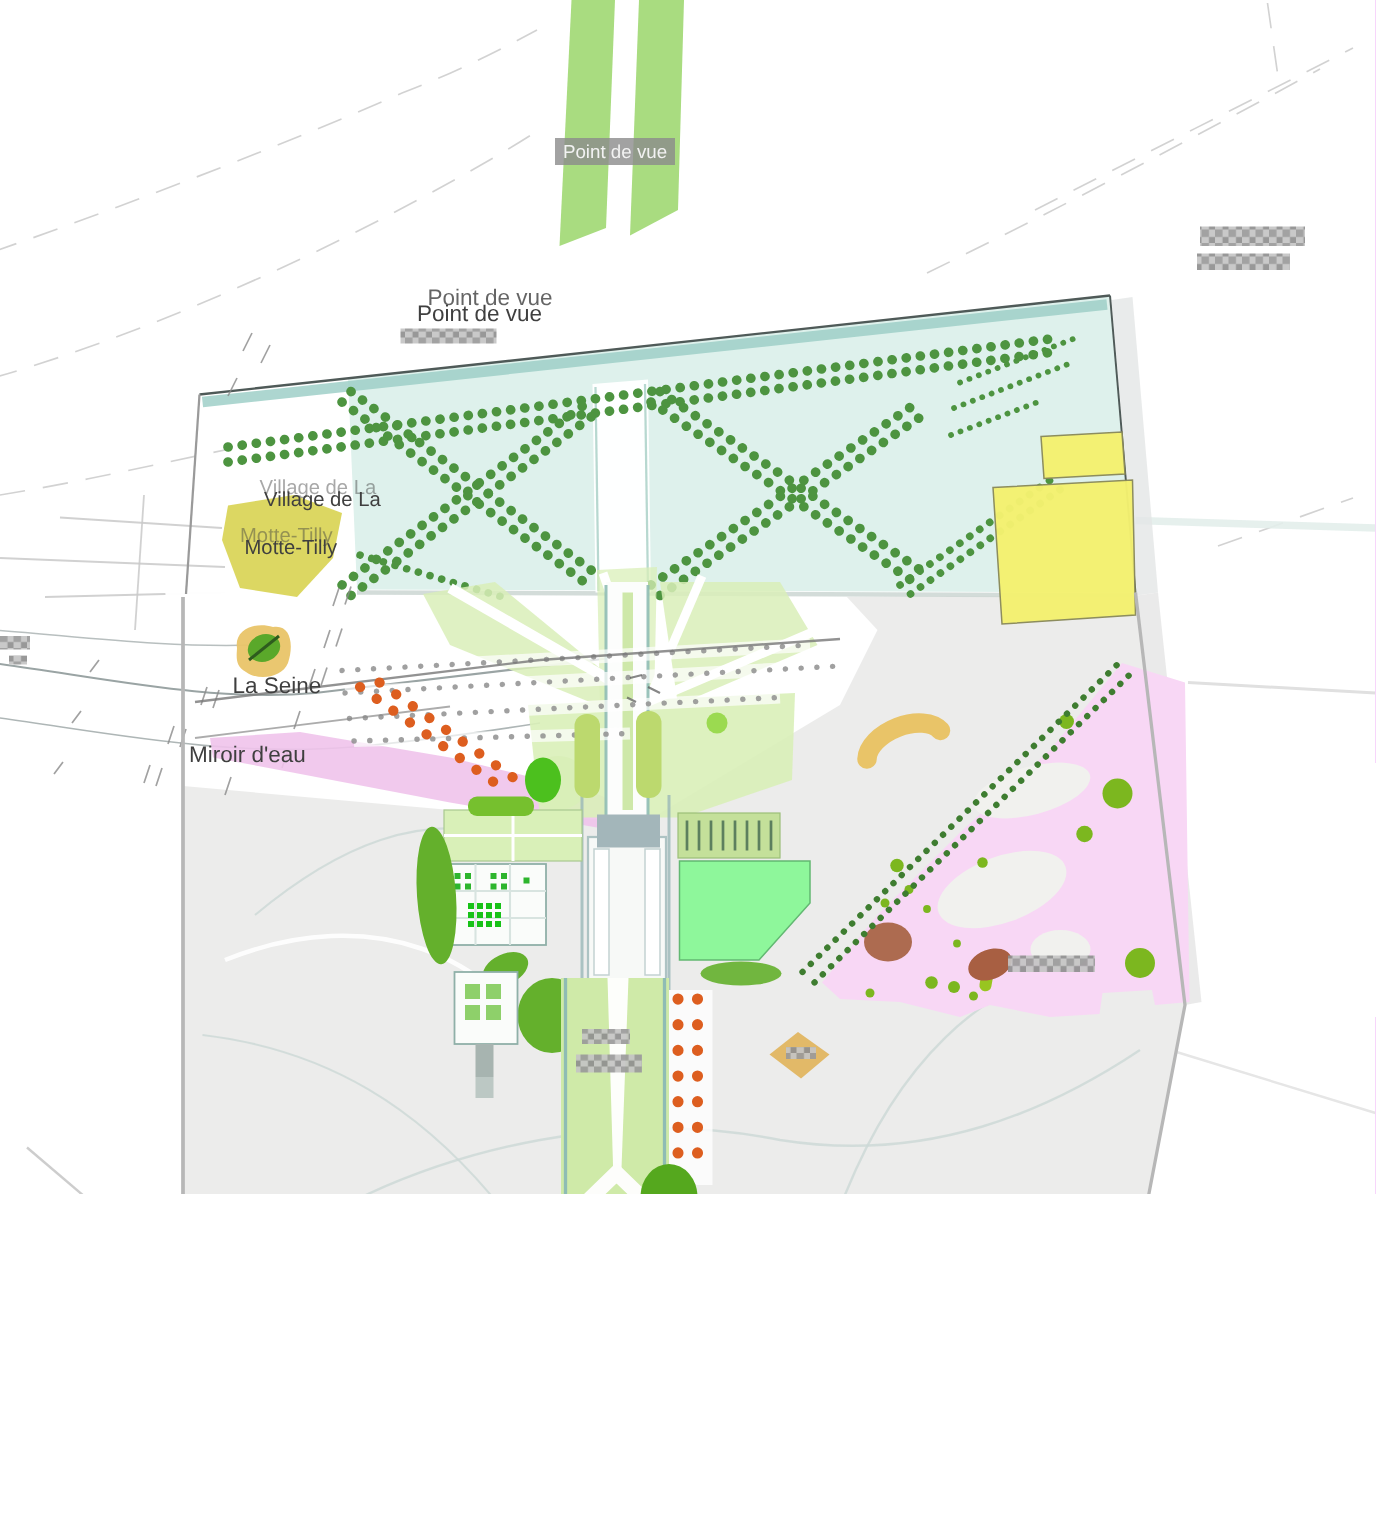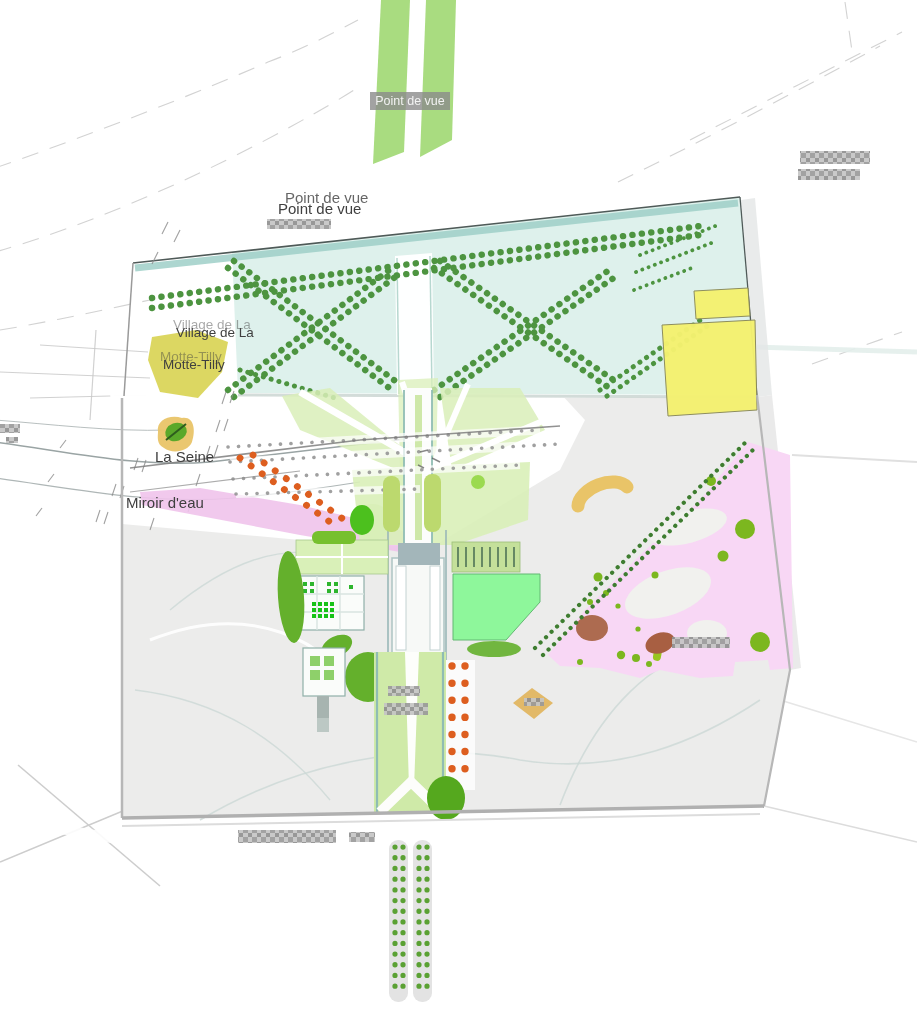--- a/index.html
+++ b/index.html
@@ -1,16 +1,16 @@
 <!DOCTYPE html>
 <html style="--page-bg: #ffffff; --contour-line: #cdcdcd; --strip-green: #a9dc80; --label-box-gray: #8b8b8b; --label-text-light: #f2f2f2; --text-dark: #3f3f3f; --cyan-zone: #def1ec; --teal-band: #9fd0c8; --border-dark: #4f5a58; --park-edge: #b7b7b7; --tree-dot: #4d9440; --yellow-field: #f4f170; --village-yellow: #d9d455; --gray-park: #ececeb; --path-blue: #ccd8d6; --river-line: #9aa4a4; --pink-band: #efc3eb; --pink-forest: #f8d7f5; --clearing-white: #f1f1ee; --orange-dot: #dd5e1f; --tan-arc: #e9c468; --tan-diamond: #e2b968; --brown-blob: #ad6b50; --lime-dot: #7cb71f; --wedge-green: #d9efb8; --avenue-edge: #8fbcb4; --olive-capsule: #bcd96e; --parterre-green: #d9f0b8; --mint-parterre: #8ef79b; --tree-blob: #64b02c; --dark-tree: #55a81e; --col-dot-green: #5aa133; --strip-gray: #e3e3e3; --gray-dot: #8f8f8f; --diag-tree-dot: #3e7d30; --pixel-gray: #9c9c9c;"><head>
 <meta charset="utf-8">
 <style>
   html,body{margin:0;padding:0;background:#fff;}
-  .stage{position:relative;width:917px;height:1024px;overflow:hidden;background:#d946ef;}
+  .stage{position:relative;width:917px;height:796px;overflow:hidden;background:#d946ef;}
   svg{position:absolute;left:0;top:0;display:block;}
   .ct{stroke:var(--contour-line,#cdcdcd);stroke-width:1.1;fill:none;stroke-dasharray:17 12;opacity:.9}
   .rd{stroke:#c9c9c9;stroke-width:1.2;fill:none;opacity:.85}
   .dotL{stroke:var(--tree-dot,#4d9440);stroke-width:6.4;stroke-linecap:round;stroke-dasharray:.1 9.4;fill:none}
   .dotM{stroke:var(--tree-dot,#4d9440);stroke-width:5;stroke-linecap:round;stroke-dasharray:.1 8;fill:none}
   .dotS{stroke:var(--tree-dot,#4d9440);stroke-width:3.8;stroke-linecap:round;stroke-dasharray:.1 6.6;fill:none}
   .dotG{stroke:var(--gray-dot,#8f8f8f);stroke-width:3.6;stroke-linecap:round;stroke-dasharray:.1 10.4;fill:none;opacity:.85}
   .dotO{stroke:var(--orange-dot,#dd5e1f);stroke-width:6.8;stroke-linecap:round;stroke-dasharray:.1 13.5;fill:none}
   .dotOC{stroke:var(--orange-dot,#dd5e1f);stroke-width:7.4;stroke-linecap:round;stroke-dasharray:.1 17;fill:none}
   .dotD{stroke:var(--diag-tree-dot,#3e7d30);stroke-width:4.2;stroke-linecap:round;stroke-dasharray:.1 7.6;fill:none}

